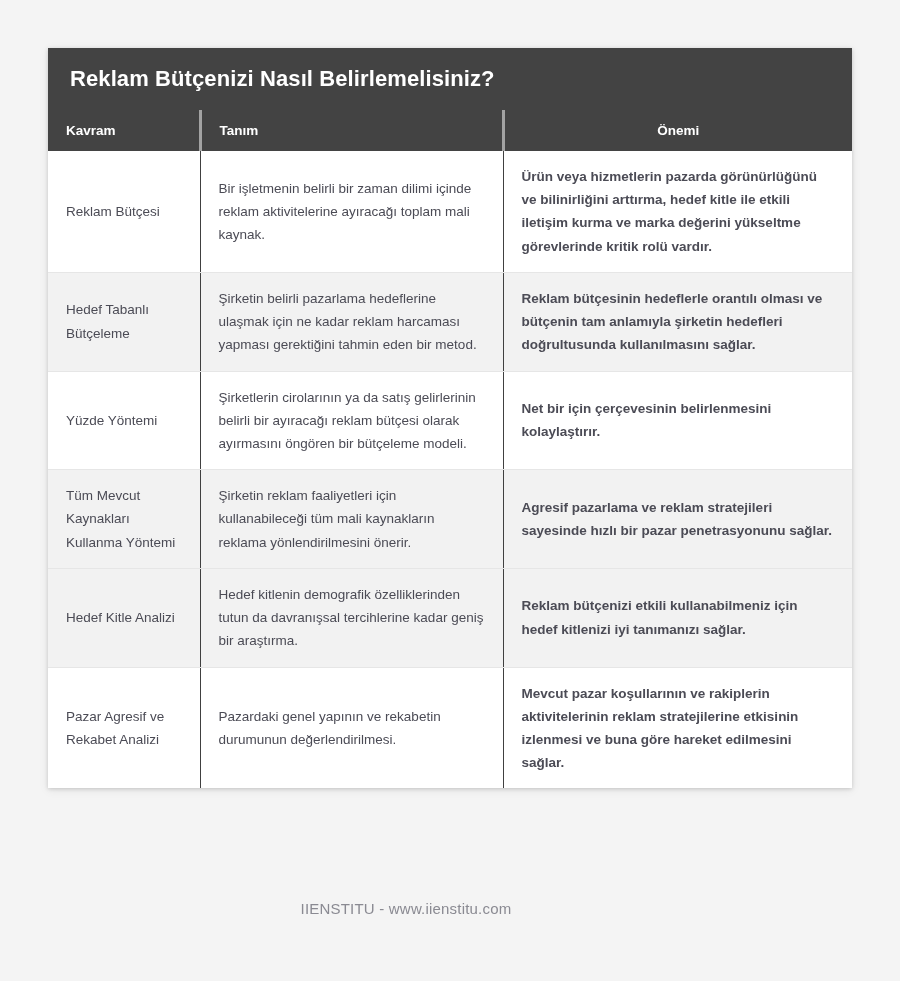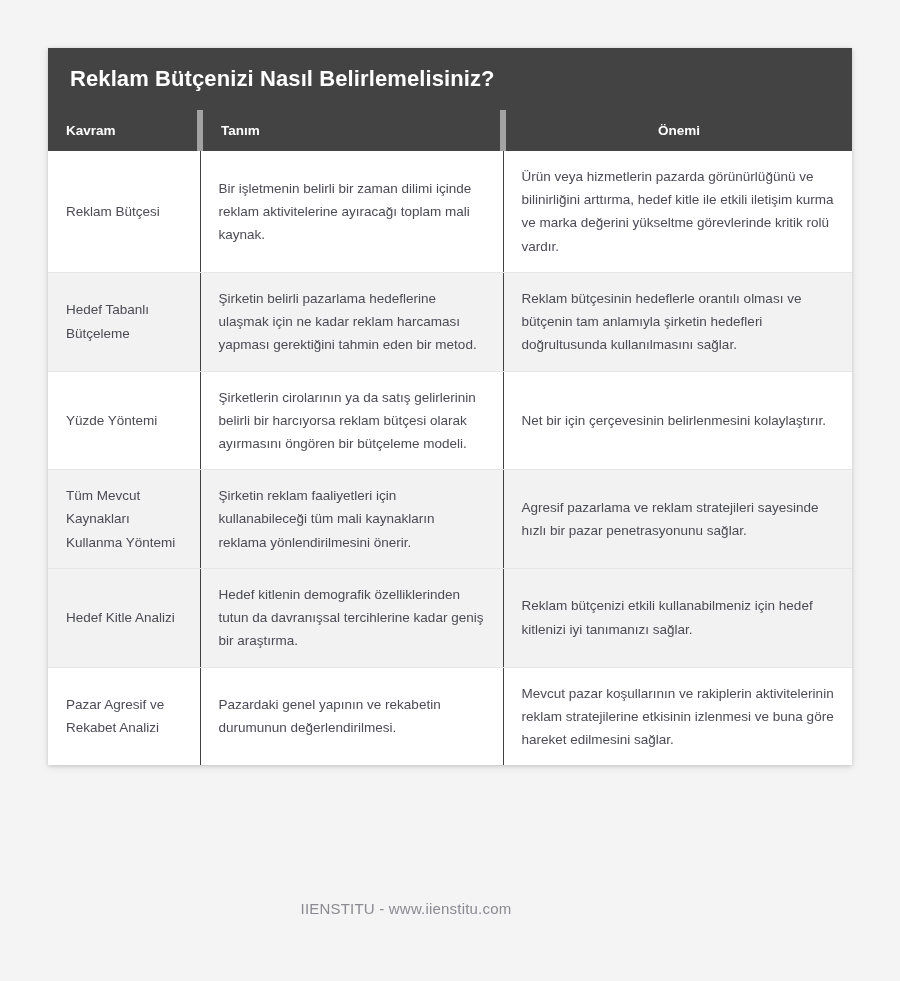--- a/index.html
+++ b/index.html
@@ -50,41 +50,42 @@
     table-layout: fixed;
   }
 
   table.data-table thead th {
     background: #434343;
     color: #ffffff;
     font-size: 13.5px;
     font-weight: bold;
     text-align: left;
     padding: 13px 18px 13px 18px;
-    border-right: 6px solid #a3a3a3;
+    border-right: 3px solid #a3a3a3;
     vertical-align: middle;
     box-sizing: border-box;
   }
   table.data-table thead th:last-child {
     border-right: none;
     text-align: center;
   }
 
   table.data-table tbody td {
     font-size: 13.5px;
     color: #4b4b55;
     line-height: 1.72;
     padding: 14px 18px 14px 18px;
     border-right: 1px solid #404040;
     border-bottom: 1px solid #e6e6e6;
     vertical-align: middle;
     box-sizing: border-box;
   }
   table.data-table tbody td:last-child {
     border-right: none;
+    font-weight: bold;
   }
   table.data-table tbody tr:last-child td {
     border-bottom: none;
   }
 
   table.data-table tbody tr.row-odd td {
     background: #ffffff;
   }
   table.data-table tbody tr.row-even td {
     background: #f2f2f2;
@@ -133,21 +134,21 @@
           <td>Bir işletmenin belirli bir zaman dilimi içinde reklam aktivitelerine ayıracağı toplam mali kaynak.</td>
           <td>Ürün veya hizmetlerin pazarda görünürlüğünü ve bilinirliğini arttırma, hedef kitle ile etkili iletişim kurma ve marka değerini yükseltme görevlerinde kritik rolü vardır.</td>
         </tr>
         <tr class="row-even">
           <td>Hedef Tabanlı Bütçeleme</td>
           <td>Şirketin belirli pazarlama hedeflerine ulaşmak için ne kadar reklam harcaması yapması gerektiğini tahmin eden bir metod.</td>
           <td>Reklam bütçesinin hedeflerle orantılı olması ve bütçenin tam anlamıyla şirketin hedefleri doğrultusunda kullanılmasını sağlar.</td>
         </tr>
         <tr class="row-odd">
           <td>Yüzde Yöntemi</td>
-          <td>Şirketlerin cirolarının ya da satış gelirlerinin belirli bir harcıyorsa reklam bütçesi olarak ayırmasını öngören bir bütçeleme modeli.</td>
+          <td>Şirketlerin cirolarının ya da satış gelirlerinin belirli bir ayıracağı reklam bütçesi olarak ayırmasını öngören bir bütçeleme modeli.</td>
           <td>Net bir için çerçevesinin belirlenmesini kolaylaştırır.</td>
         </tr>
         <tr class="row-even">
           <td>Tüm Mevcut Kaynakları Kullanma Yöntemi</td>
           <td>Şirketin reklam faaliyetleri için kullanabileceği tüm mali kaynakların reklama yönlendirilmesini önerir.</td>
           <td>Agresif pazarlama ve reklam stratejileri sayesinde hızlı bir pazar penetrasyonunu sağlar.</td>
         </tr>
         <tr class="row-even">
           <td>Hedef Kitle Analizi</td>
           <td>Hedef kitlenin demografik özelliklerinden tutun da davranışsal tercihlerine kadar geniş bir araştırma.</td>

